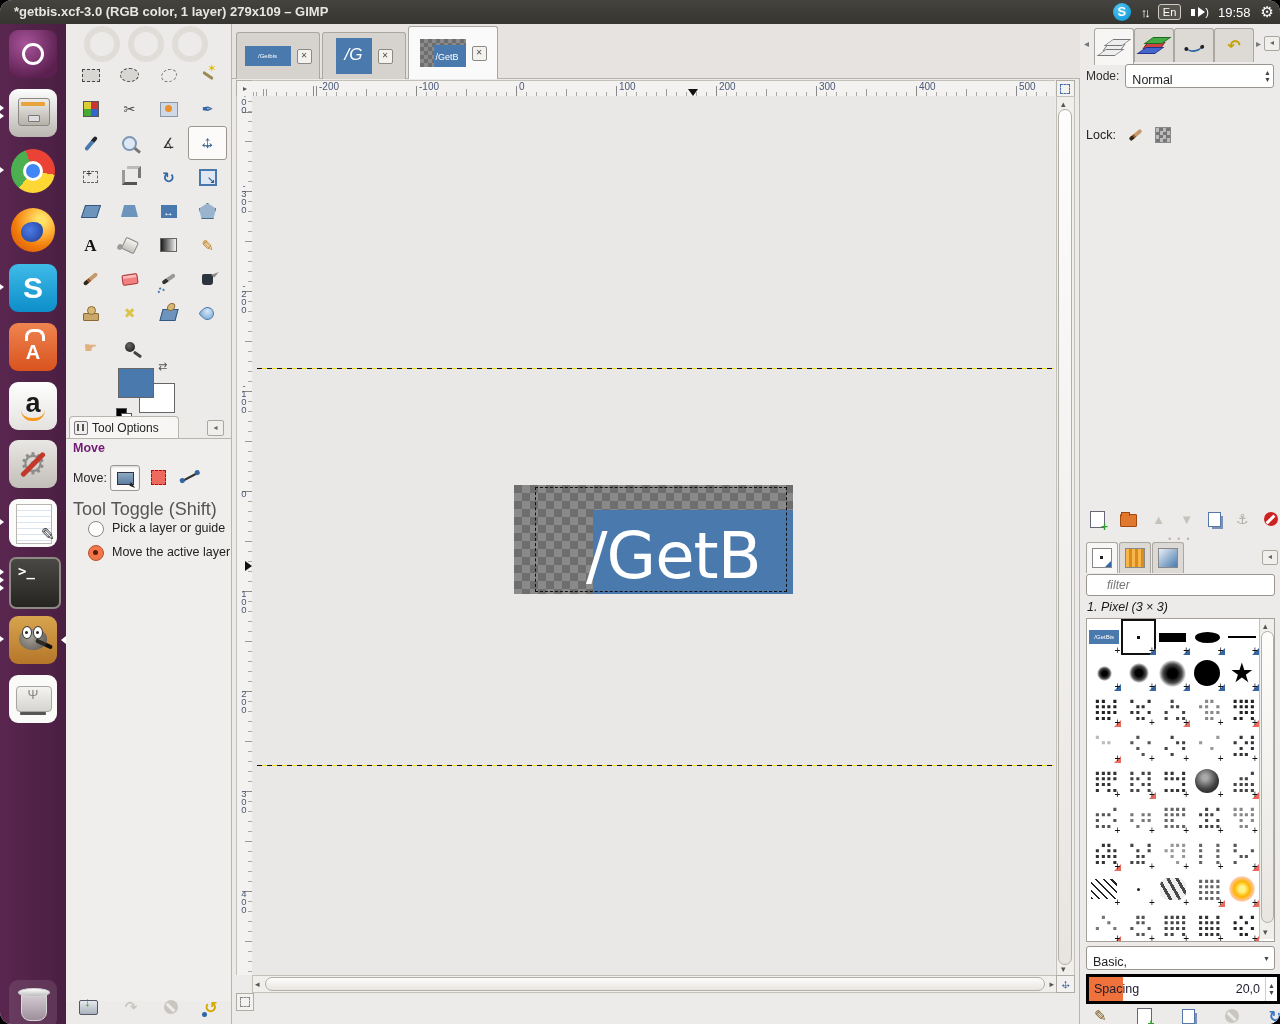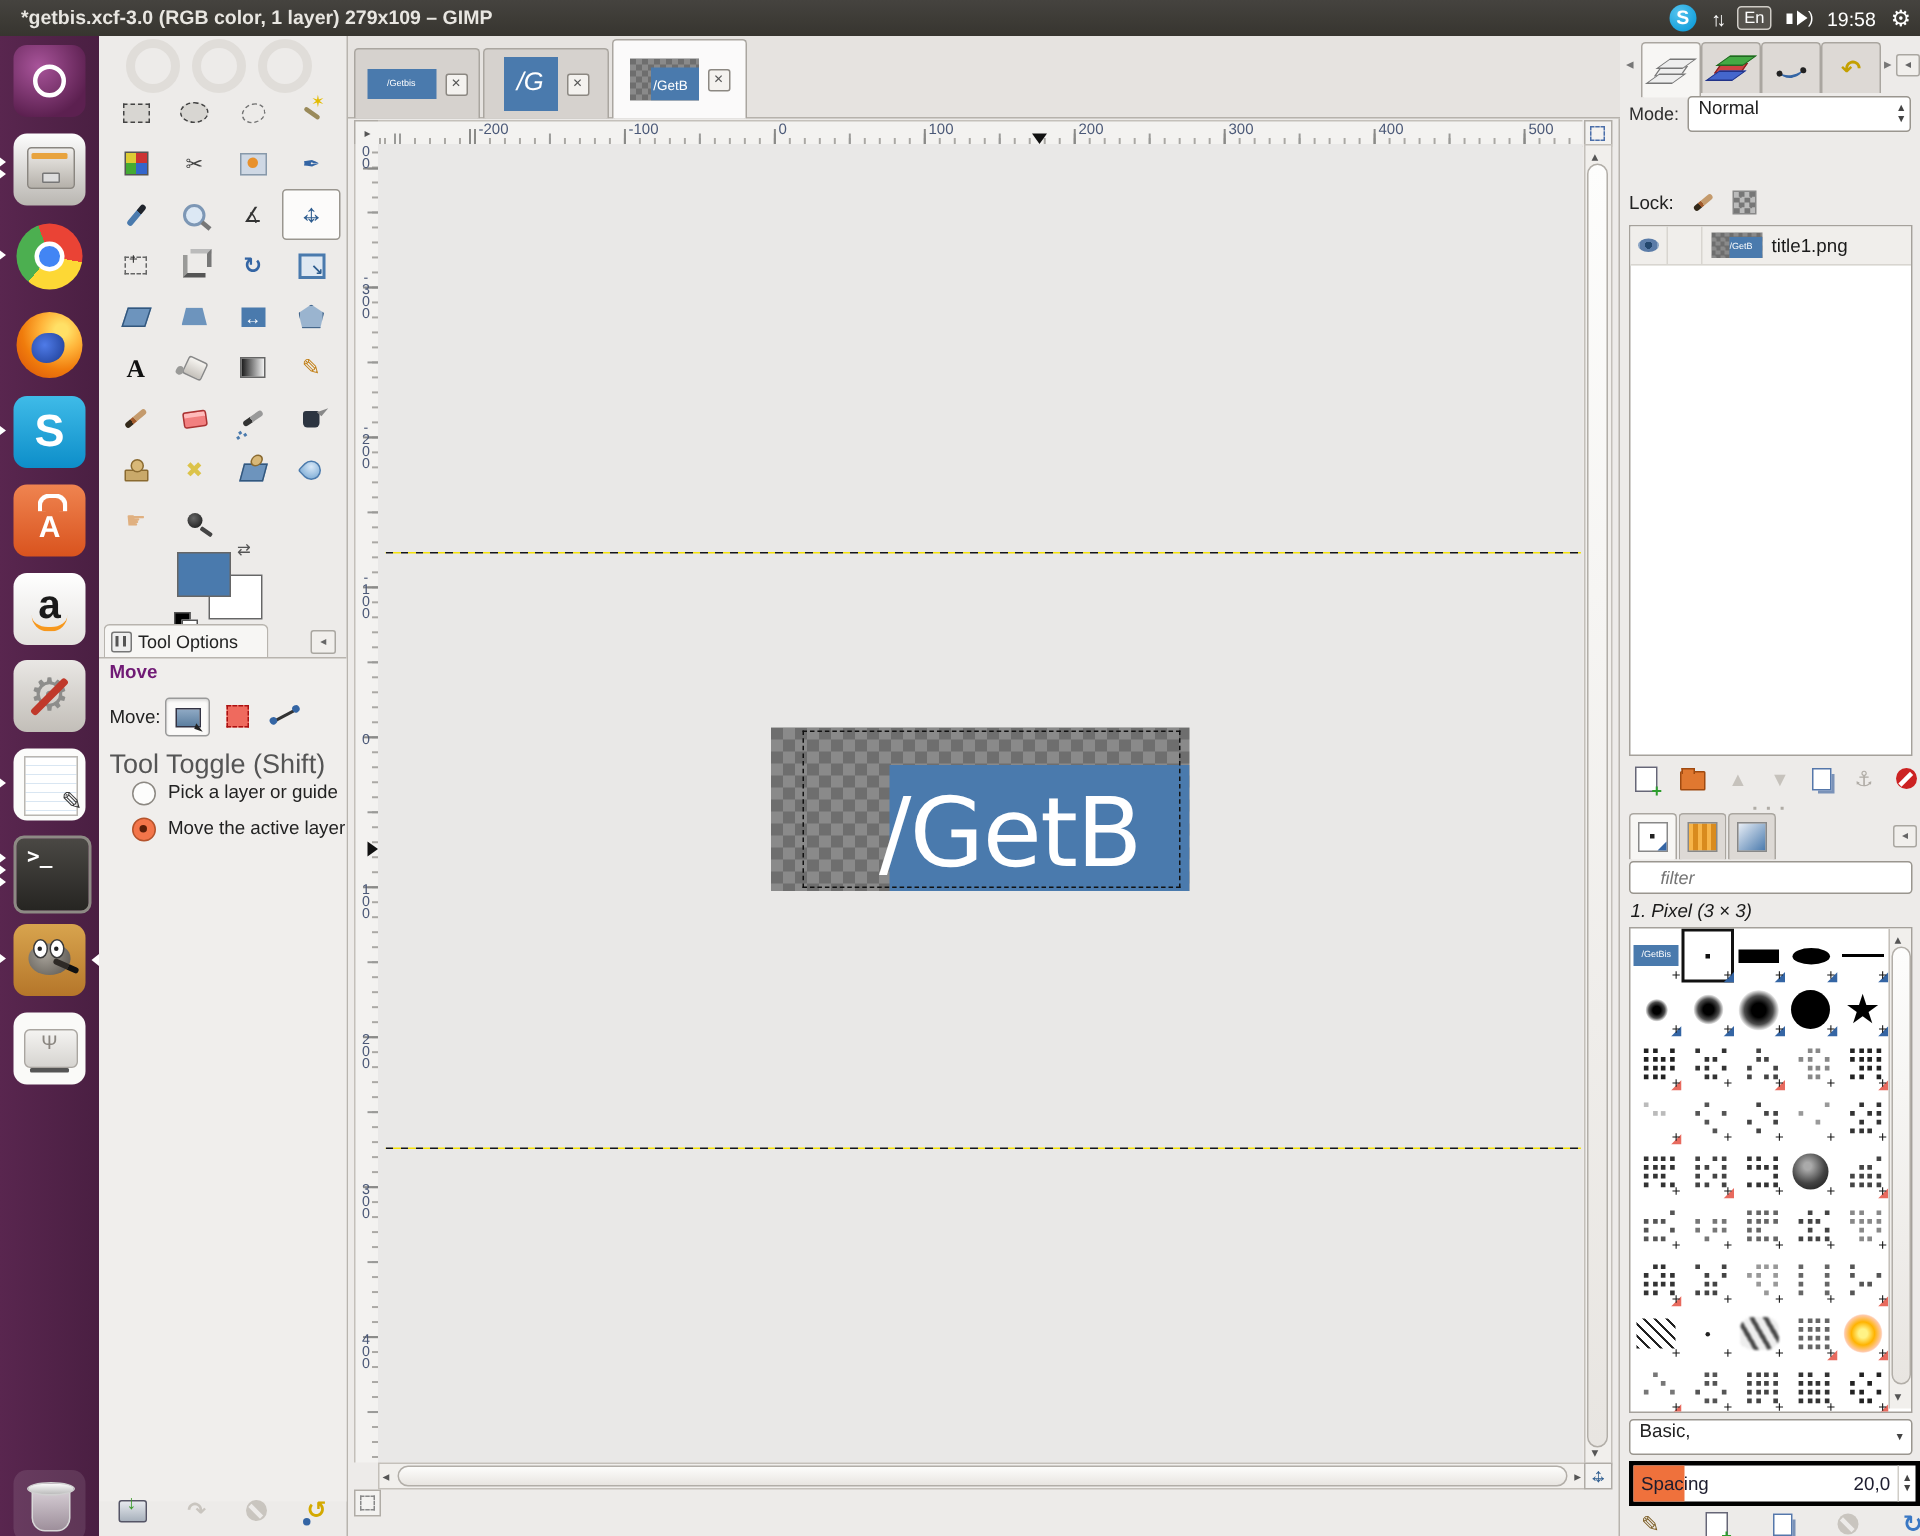--- a/index.html
+++ b/index.html
@@ -1,17 +1,17 @@
 <!DOCTYPE html>
 <html><head>
 <meta charset="utf-8">
 <style>
   html,body{margin:0;padding:0;background:#000;}
   #screen{position:relative;width:1280px;height:1024px;background:#edebe9;overflow:hidden;
-    font-family:"Liberation Sans","DejaVu Sans",sans-serif;font-size:12px;color:#2e2e2e;}
+    font-family:"Liberation Sans","DejaVu Sans",sans-serif;font-size:12px;color:#2e2e2e;border-radius:12px;}
   .abs{position:absolute;}
   .nosel{user-select:none;}
 
   
   #titlebar{left:0;top:0;width:1280px;height:24px;background:linear-gradient(#45433f,#37352f);color:#e8e6e1;}
   #win-title{left:14px;top:0;line-height:24px;font-weight:bold;font-size:13px;}
   #indicators{right:6px;top:0;height:24px;display:flex;align-items:center;gap:10px;}
   .skype-dot{width:18px;height:18px;border-radius:50%;background:radial-gradient(circle at 35% 30%,#55c3ee,#0095d6);color:#fff;font-weight:bold;font-size:13px;text-align:center;line-height:18px;}
   .updown{color:#fff;font-weight:bold;letter-spacing:-3px;font-size:13px;}
   .kbd-badge{background:#56534d;border:1px solid #cfccc6;border-radius:3px;color:#fff;font-size:11px;padding:1px 4px;}
@@ -231,21 +231,21 @@
   .stack.colored{background:#cc4444;border-color:#882222;}
   .stack.colored::before{background:#44aa44;border-color:#226622;}
   .stack.colored::after{background:#4466cc;border-color:#223388;}
   .dk-path{width:16px;height:10px;border-bottom:2px solid #3465a4;border-radius:50%;transform:rotate(-8deg);position:relative;}
   .dk-path::before,.dk-path::after{content:"";position:absolute;width:4px;height:4px;background:#222;border-radius:50%;top:6px;}
   .dk-path::before{left:-2px;} .dk-path::after{right:-2px;}
   .dk-undo{color:#c4a000;font-weight:bold;font-size:16px;}
   .menu-box{position:absolute;width:14px;height:13px;border:1px solid #aaa7a1;border-radius:2px;background:#f1efec;color:#666;font-size:8px;text-align:center;line-height:12px;}
 
   #mode-row{left:6px;top:40px;width:188px;height:24px;display:flex;align-items:center;gap:6px;}
-  .combo{flex:1;display:flex;align-items:flex-start;background:#fff;border:1px solid #9a968f;border-radius:3px;height:22px;}
+  .combo{flex:1;display:flex;align-items:flex-end;background:#fff;border:1px solid #9a968f;border-radius:3px;height:22px;}
   .combo .val{flex:1;padding-left:6px;font-size:12.5px;color:#222;}
   #opacity{left:6px;top:68px;width:188px;height:26px;border:1px solid #3a3a3a;display:flex;background:#fff;}
   #opacity .fill{flex:1;background:#ef713c;display:flex;align-items:center;justify-content:space-between;padding:0 5px;font-size:12.5px;color:#1c1c2e;}
   #lock-row{left:6px;top:100px;height:22px;display:flex;align-items:center;gap:12px;font-size:12.5px;color:#222;}
   .lk-brush{width:15px;height:4px;background:linear-gradient(90deg,#33291a 0 30%,#a05a2c 30% 45%,#c49a6c 45%);border-radius:2px;transform:rotate(-40deg);}
   .lk-alpha{width:14px;height:14px;background:repeating-conic-gradient(#777 0 25%,#bbb 0 50%) 0 0/7px 7px;border:1px solid #888;}
   #layer-list{left:6px;top:126px;width:187px;height:352px;background:#fff;border:1px solid #a5a19b;}
   .layer-row{height:25px;display:flex;align-items:center;background:#f0eeeb;border-bottom:1px solid #d8d5d0;}
   .cell-eye{width:24px;display:flex;justify-content:center;border-right:1px solid #d8d5d0;align-self:stretch;align-items:center;}
   .cell-link{width:22px;border-right:1px solid #d8d5d0;align-self:stretch;}
@@ -638,32 +638,20 @@
         </div>
       </div>
 
 
       <div id="lock-row" class="abs">
         <span>Lock:</span>
         <i class="lk-brush g"></i>
         <i class="lk-alpha g"></i>
       </div>
 
-      <div id="layer-list" class="abs">
-        <div class="layer-row">
-          <span class="cell-eye">
-              <i class="eye g"></i>
-            </span>
-          <span class="cell-link"></span>
-          <span class="layer-thumb">
-              <b>/GetB</b>
-            </span>
-          <span class="layer-name">title1.png</span>
-        </div>
-      </div>
 
       <div id="layer-btns" class="abs">
         <i class="lb-new g"></i>
         <i class="lb-folder g"></i>
         <span class="chev">▲</span>
         <span class="chev">▼</span>
         <i class="lb-dup g"></i>
         <span class="lb-anchor">⚓</span>
         <i class="no-entry red g"></i>
       </div>

